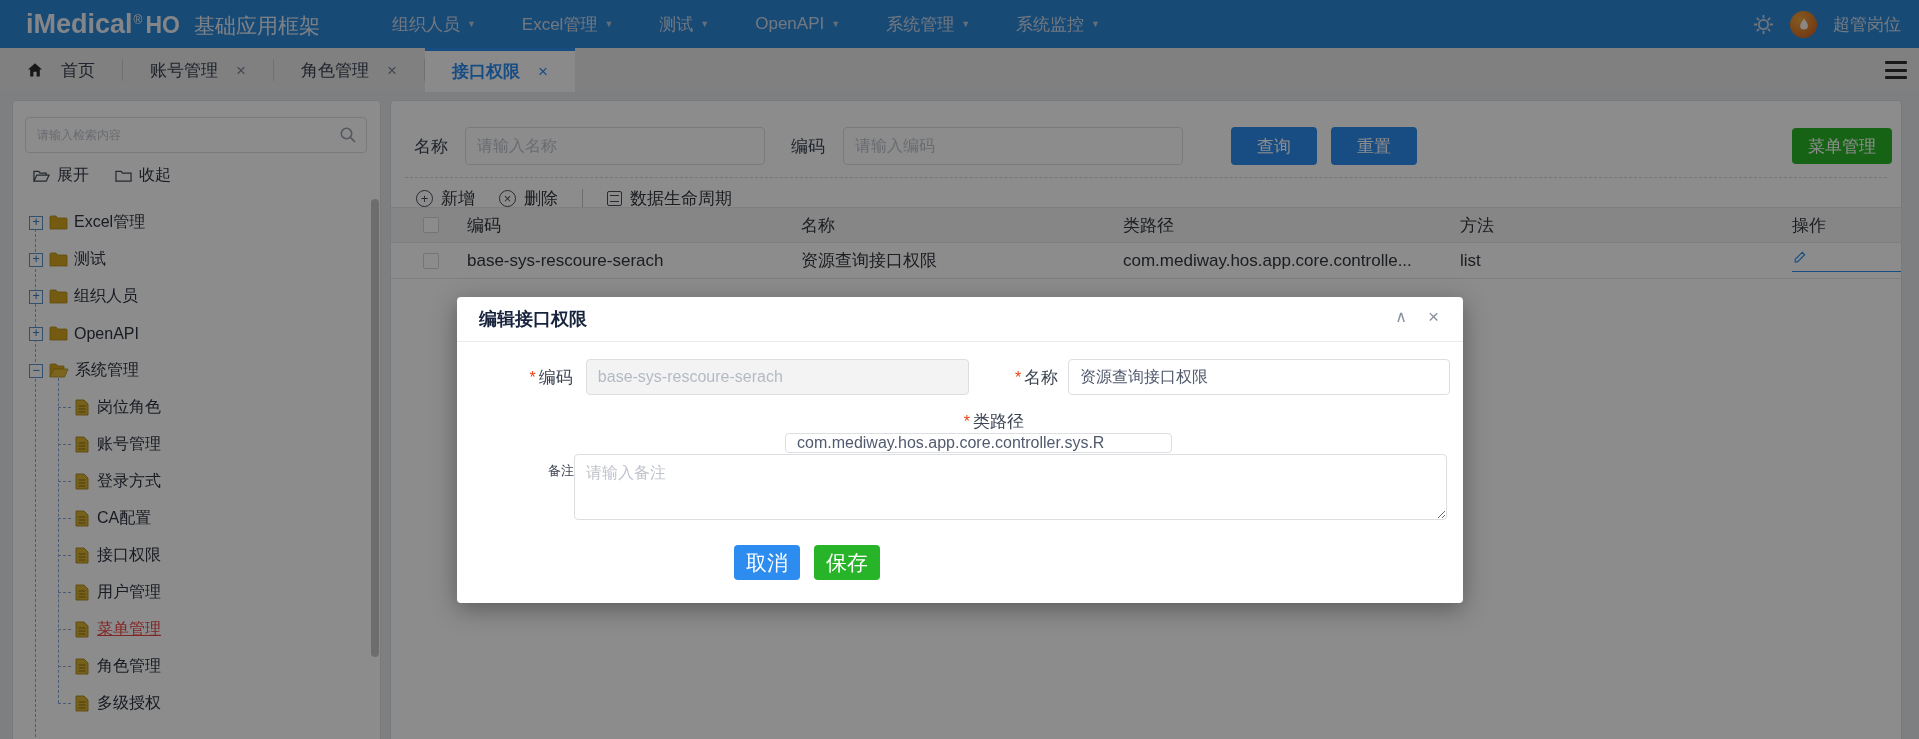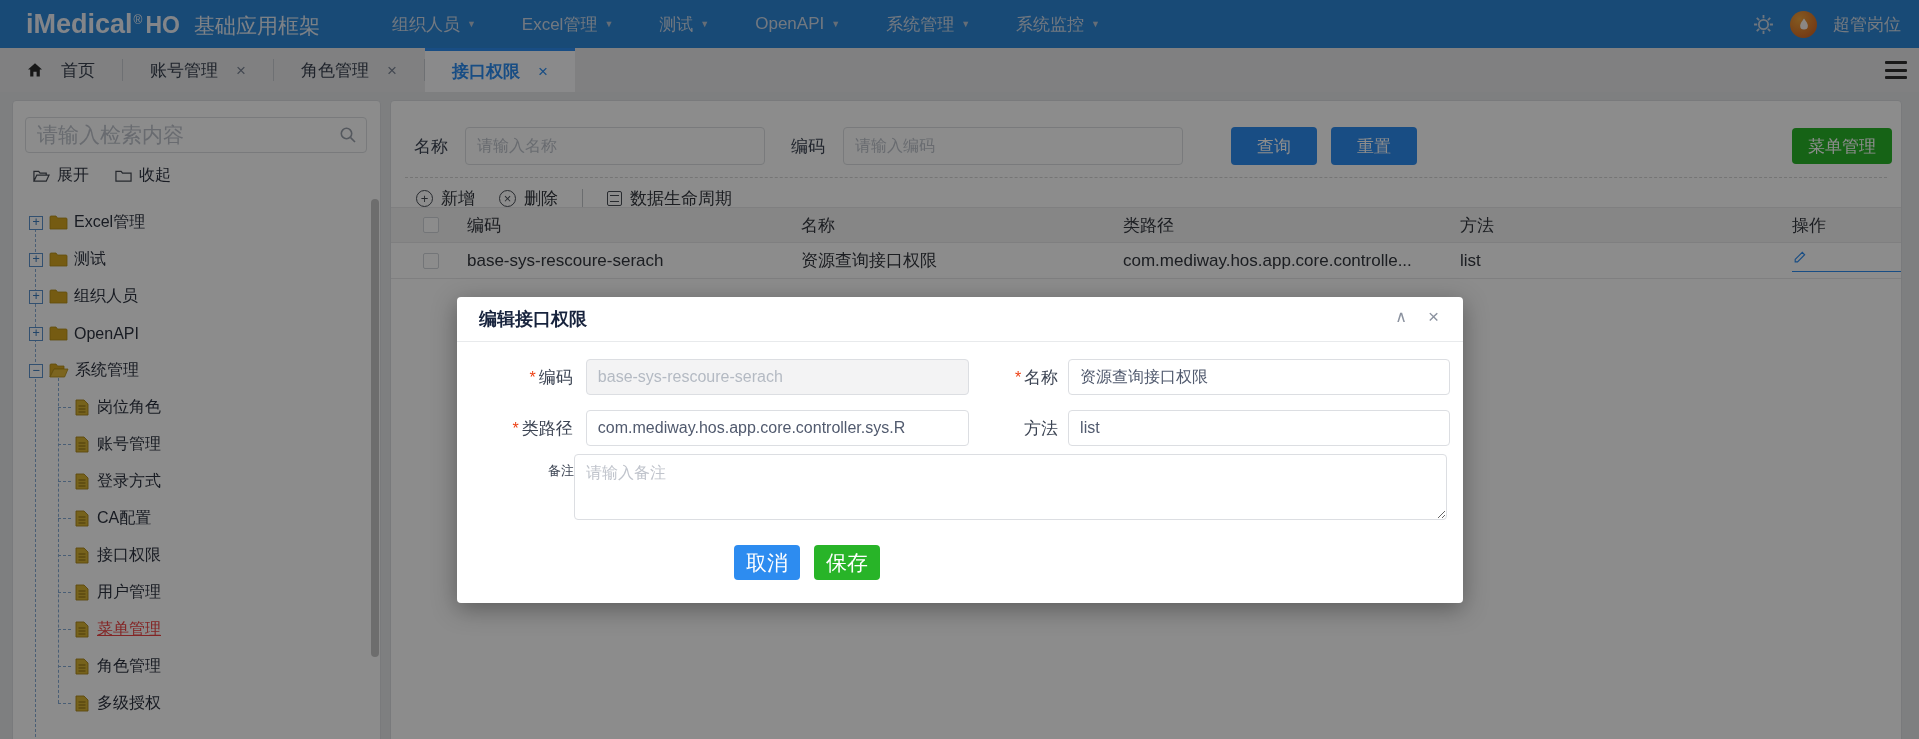--- a/index.html
+++ b/index.html
@@ -39,21 +39,21 @@
   .hamburger div{height:3px;background:#2e2e2e;border-radius:1px;}
 
   
   .panel{position:absolute;background:#fff;border:1px solid #dcdee2;border-radius:4px;}
   .sidebar{left:12px;top:100px;width:369px;height:660px;}
   .mainpanel{left:390px;top:100px;width:1512px;height:660px;}
 
   
   .side-search{position:absolute;left:12px;top:16px;width:342px;height:36px;}
   .side-search input{width:100%;height:100%;border:1px solid #dcdee2;border-radius:4px;
-          padding:0 34px 0 11px;font-size:21px;color:#14532d;outline:none;
+          padding:0 34px 0 11px;font-size:12px;color:#14532d;outline:none;
           font-family:inherit;background:#fff;}
   .side-search input::placeholder{color:#bfc4cc;}
   .side-search svg{position:absolute;right:10px;top:9px;}
   .fold-row{position:absolute;left:20px;top:64px;display:flex;gap:26px;align-items:center;}
   .fold-btn{display:flex;align-items:center;gap:7px;font-size:16px;color:#2e3441;cursor:pointer;}
   .tree{position:absolute;left:0;top:103px;width:356px;}
   .tree-row{position:relative;height:37px;display:flex;align-items:center;font-size:16px;color:#2e3441;}
   .tree-row.root{padding-left:16px;gap:6px;}
   .tree-row.child{padding-left:62px;gap:8px;}
   .tree-row.child::before{content:"";position:absolute;left:45px;top:18px;width:13px;
@@ -400,21 +400,21 @@
       <span class="m-ico m-close">×</span>
     </div>
 
     <div class="m-row" style="left:13px;top:62px;width:980px;">
       <span class="m-label"><span class="req">*</span><span>编码</span></span>
       <input class="m-input" style="margin-left: 13px; width: 387px;" type="text" disabled="" value="base-sys-rescoure-serach">
       <span class="m-label" style="margin-left:36px;width:54px;"><span class="req">*</span><span>名称</span></span>
       <input class="m-input" style="margin-left: 10px; width: 386px;" type="text" value="资源查询接口权限">
     </div>
 
-    <div class="m-row" style="left:13px;top:113px;width:980px;">
+    <div class="m-row" style="left:25px;top:113px;width:980px;flex-direction:column;">
       <span class="m-label"><span class="req">*</span><span>类路径</span></span>
       <input class="m-input" style="margin-left: 13px; width: 387px;" type="text" value="com.mediway.hos.app.core.controller.sys.R">
       <span class="m-label" style="margin-left:36px;width:54px;"><span>方法</span></span>
       <input class="m-input" style="margin-left: 10px; width: 386px;" type="text" value="list">
     </div>
 
     <span class="m-label-remark">备注</span>
     <textarea class="m-textarea" placeholder="请输入备注" style=""></textarea>
 
     <div class="m-buttons">

